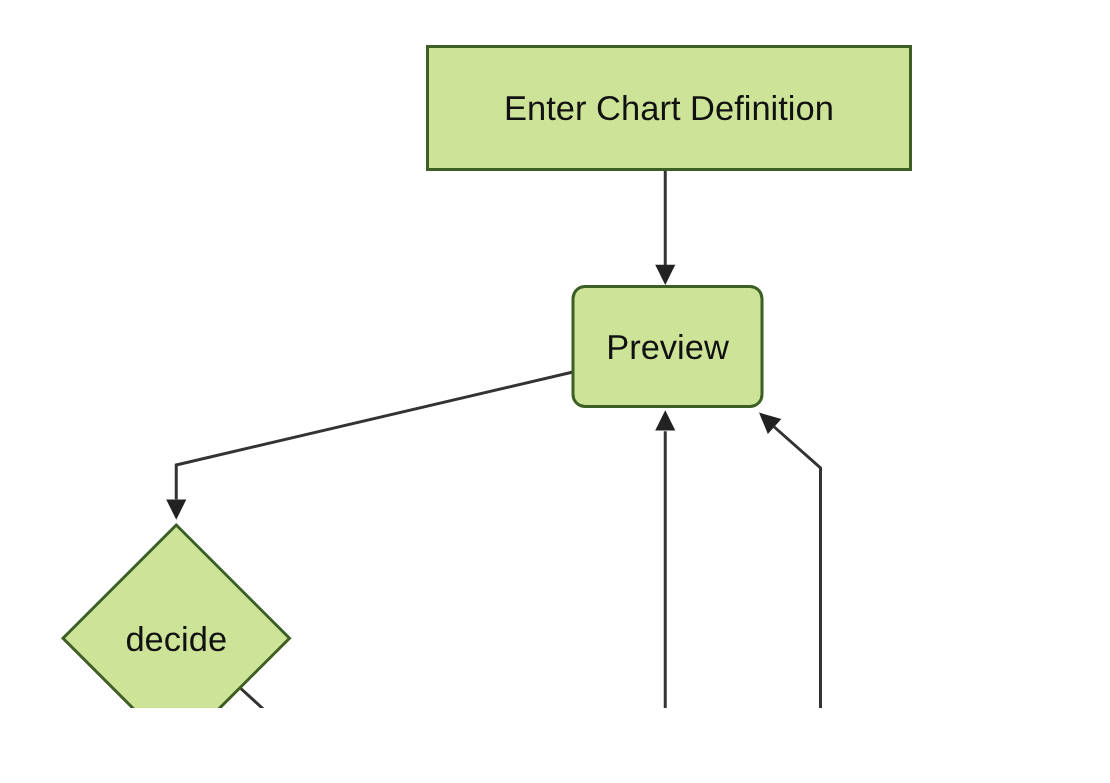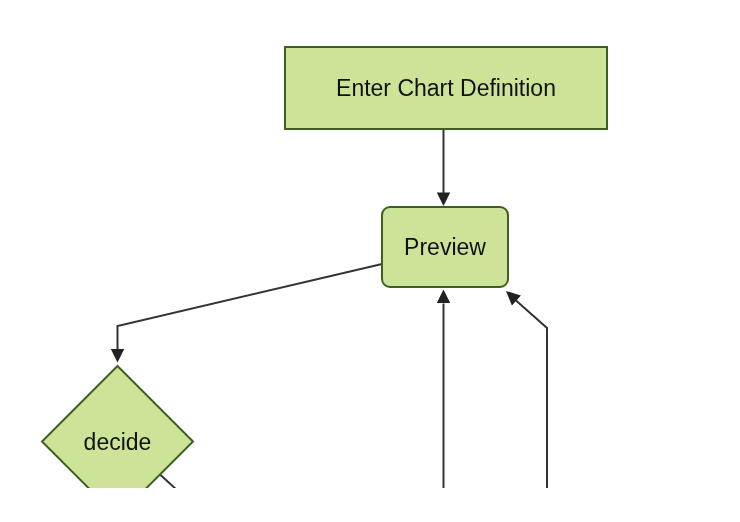--- a/index.html
+++ b/index.html
@@ -7,21 +7,20 @@
     padding: 0;
     background: #ffffff;
   }
   .canvas-wrap {
     position: relative;
     width: 740px;
     height: 472px;
     background: var(--background, #ffffff);
     overflow: hidden;
     font-family: "Liberation Sans", sans-serif;
-    margin-top: 16px;
   }
   svg.flowchart {
     display: block;
     width: 740px;
     height: 522px;
   }
   .edge {
     stroke: var(--edge-line, #333333);
     stroke-width: 2;
     fill: none;

